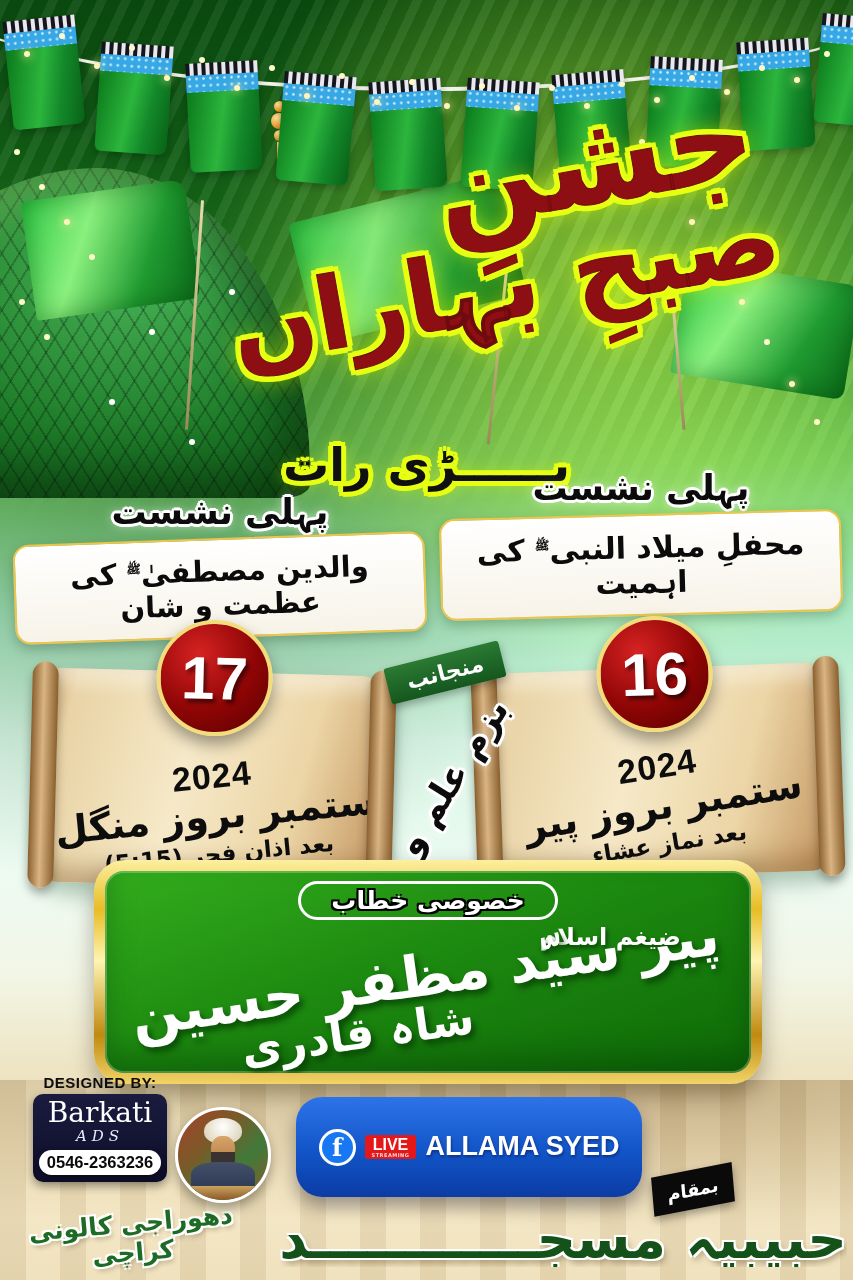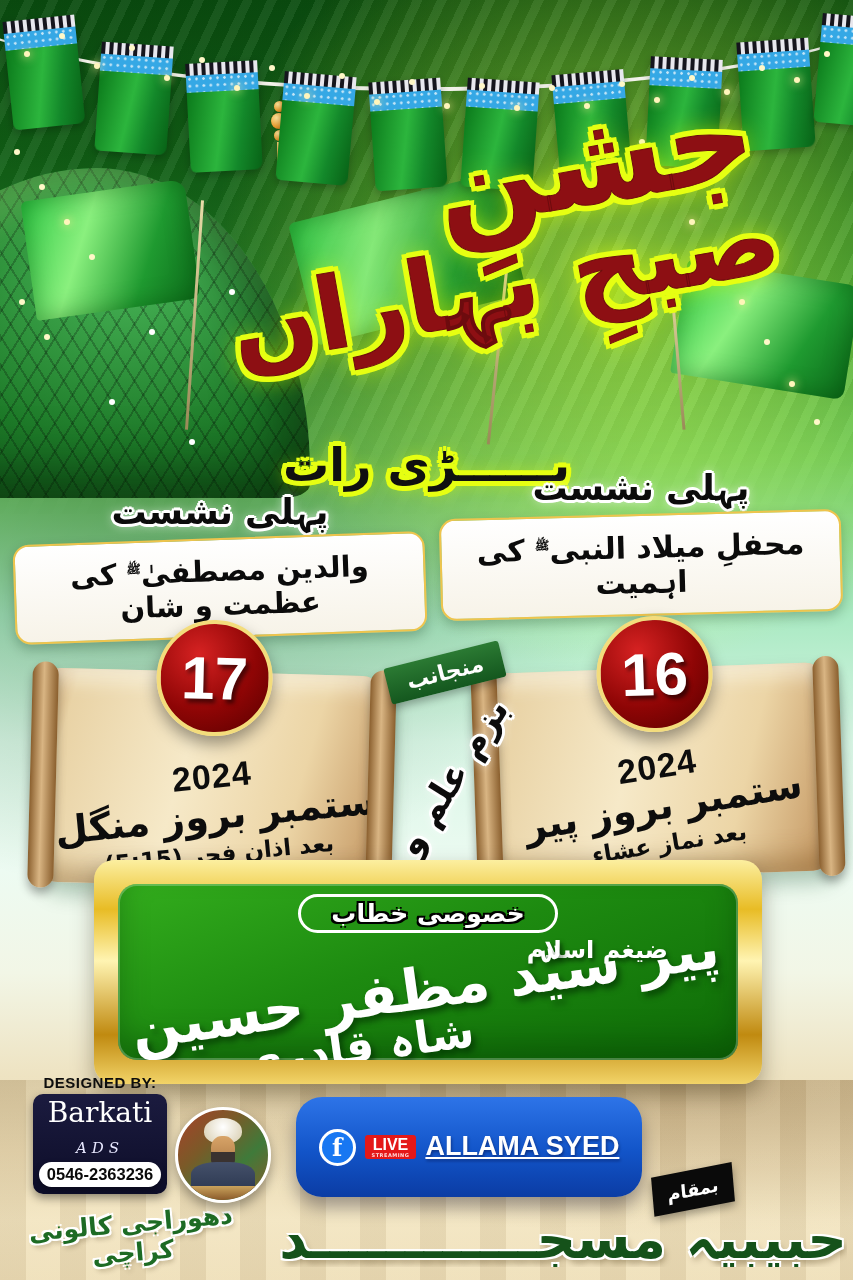--- a/index.html
+++ b/index.html
@@ -100,23 +100,23 @@
 
   
   .organizer{position:absolute;left:352px;top:648px;width:180px;height:235px;z-index:8;}
   .organizer .tag{display:inline-block;background:linear-gradient(#2b7a33,#14571e);color:#fff;font-weight:bold;
     font-size:22px;padding:6px 20px;transform:rotate(-14deg);border-radius:3px;margin:6px 0 0 34px;
     box-shadow:0 4px 8px rgba(0,0,0,.3);}
   .organizer .name{position:absolute;left:-6px;top:118px;width:200px;text-align:center;
     transform:rotate(-58deg);font-size:36px;font-weight:bold;color:#0c0c0c;white-space:nowrap;}
 
   
-  .speech{position:absolute;left:94px;top:860px;width:668px;height:224px;z-index:9;border-radius:20px;
+  .speech{position:absolute;left:94px;top:860px;width:668px;height:224px;z-index:9;border-radius:31px;
     background:linear-gradient(180deg,#fcefa0 0%,#e8bc25 22%,#fff4b2 45%,#c08a10 78%,#f2d468 100%);
-    padding:24px;box-shadow:0 10px 22px rgba(40,30,0,.35);box-sizing:border-box;}
+    padding:11px;box-shadow:0 10px 22px rgba(40,30,0,.35);box-sizing:border-box;}
   .speech .inner{width:100%;height:100%;border-radius:19px;box-sizing:border-box;
     background:linear-gradient(160deg,#33ad1d 0%,#1d8a10 45%,#0e6a07 100%);
     box-shadow:inset 0 0 0 2px rgba(255,255,255,.25), inset 0 -18px 30px rgba(0,50,0,.35);
     position:relative;overflow:hidden;text-align:center;}
   .speech .pill{display:inline-block;margin-top:10px;border:3px solid #fff;border-radius:999px;
     padding:2px 30px;color:#fff;font-weight:bold;font-size:25px;
     text-shadow:-2px -2px 0 #000,2px -2px 0 #000,-2px 2px 0 #000,2px 2px 0 #000;}
   .speech .honor{position:absolute;right:70px;top:52px;color:#fff;font-weight:bold;font-size:24px;
     text-shadow:2px 3px 4px rgba(0,40,0,.7);}
   .speech .bigname{margin-top:26px;transform:rotate(-8deg);color:#fff;font-weight:bold;
@@ -129,21 +129,21 @@
     background:
       repeating-linear-gradient(90deg, rgba(120,90,50,.10) 0 26px, rgba(255,255,255,.05) 26px 60px),
       radial-gradient(ellipse at 80% 0%, rgba(140,100,50,.28), transparent 55%),
       linear-gradient(180deg,#d9c9a2 0%,#e9d9b2 35%,#f3e6c2 70%,#efe0ba 100%);}
   .designer{position:absolute;left:33px;top:1074px;width:134px;z-index:10;text-align:center;}
   .designer .lbl{font-weight:bold;font-size:15px;color:#0d0d0d;letter-spacing:.5px;}
   .designer .card{margin-top:3px;background:linear-gradient(#1b1b3f,#0d0d28);border-radius:10px;
     padding:5px 6px 7px;box-shadow:0 4px 10px rgba(0,0,0,.4);}
   .designer .brand{color:#fff;font-family:"DejaVu Serif",serif;font-size:28px;line-height:1;}
   .designer .brand2{color:#e8e8ff;font-family:"DejaVu Serif",serif;font-style:italic;font-size:15px;
-    letter-spacing:5px;line-height:1.2;margin-top:12px;}
+    letter-spacing:5px;line-height:1.2;}
   .designer .phone{margin-top:5px;background:#fff;border-radius:999px;padding:3px 2px;color:#0a0a0a;
     font-weight:bold;font-size:16.5px;font-family:"Liberation Sans",sans-serif;box-shadow:0 3px 6px rgba(0,0,0,.35);}
 
   .photo{position:absolute;left:175px;top:1107px;width:90px;height:90px;border-radius:50%;z-index:11;
     border:3px solid #fff;overflow:hidden;box-shadow:0 6px 12px rgba(0,0,0,.35);
     background:linear-gradient(135deg,#a8402a 0%,#7a5a28 35%,#3f7a3a 65%,#8a5a2a 100%);}
   .photo .turban{position:absolute;left:26px;top:8px;width:38px;height:26px;border-radius:50% 50% 45% 45%;
     background:radial-gradient(circle at 50% 35%,#ffffff,#e0d8c0 75%,#b8a878);}
   .photo .face{position:absolute;left:33px;top:26px;width:24px;height:26px;border-radius:45%;
     background:linear-gradient(#d8a468,#b4804a);}
@@ -159,21 +159,21 @@
     box-shadow:0 10px 18px rgba(0,0,30,.35);display:flex;flex-direction:column;align-items:center;
     justify-content:center;gap:2px;}
   .liveband .row{display:flex;align-items:center;gap:9px;}
   .fb{width:37px;height:37px;border-radius:50%;background:#1877f2;border:3px solid #fff;
     display:flex;align-items:center;justify-content:center;box-sizing:border-box;}
   .fb span{color:#fff;font-weight:bold;font-size:24px;font-family:"DejaVu Serif",serif;line-height:1;margin-top:2px;}
   .livebadge{background:#e41818;border-radius:3px;padding:2px 7px 1px;text-align:center;line-height:1;}
   .livebadge .lv{color:#fff;font-weight:bold;font-size:16px;font-family:"Liberation Sans",sans-serif;display:block;}
   .livebadge .st{color:#ffd8d8;font-weight:bold;font-size:5px;letter-spacing:.5px;display:block;}
   .liveband .nm{color:#fff;font-weight:bold;font-family:"Liberation Sans",sans-serif;font-size:27px;
-    line-height:1.02;text-shadow:1px 2px 3px rgba(0,0,40,.4);text-decoration:underline;}
+    line-height:1.02;text-shadow:1px 2px 3px rgba(0,0,40,.4);}
 
   .venue-tag{position:absolute;left:652px;top:1170px;z-index:10;background:#0a0a0a;color:#fff;
     font-weight:bold;font-size:18px;padding:9px 15px;transform:rotate(-11deg) skewX(-6deg);
     box-shadow:0 4px 8px rgba(0,0,0,.35);}
   .venue{position:absolute;left:0;top:1198px;width:853px;height:82px;z-index:9;display:flex;
     align-items:center;box-sizing:border-box;padding:0 6px;}
   .venue .masjid{flex:1;text-align:right;font-weight:bold;font-size:55px;color:#15521a;line-height:1;
     text-shadow:-2px -2px 0 #fff,2px -2px 0 #fff,-2px 2px 0 #fff,2px 2px 0 #fff,3px 5px 6px rgba(60,40,0,.35);
     white-space:nowrap;overflow:hidden;}
   .venue .addr{width:252px;text-align:center;font-weight:bold;font-size:25px;color:#1d6b24;

